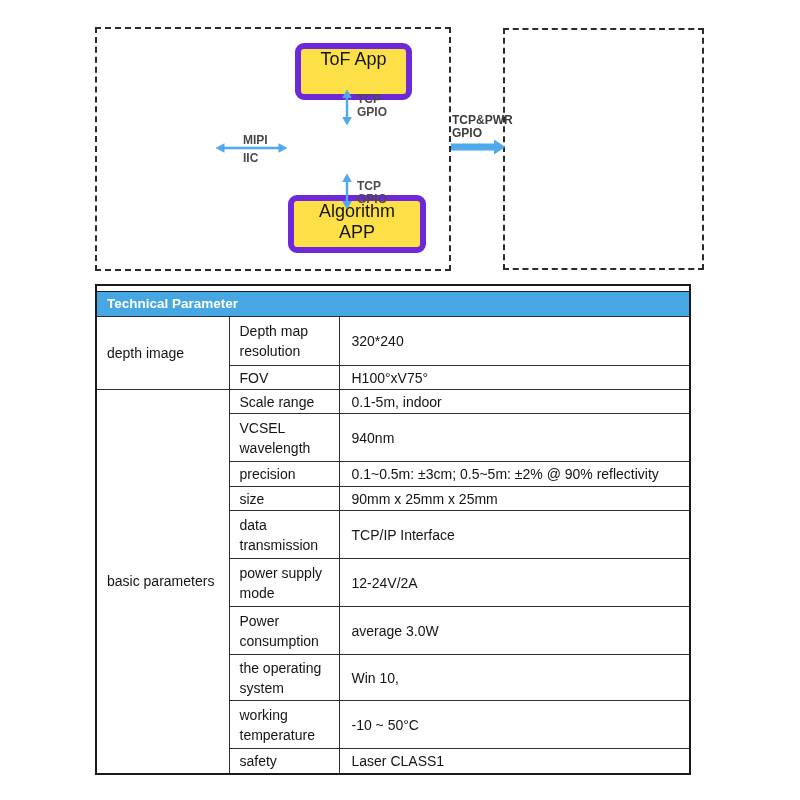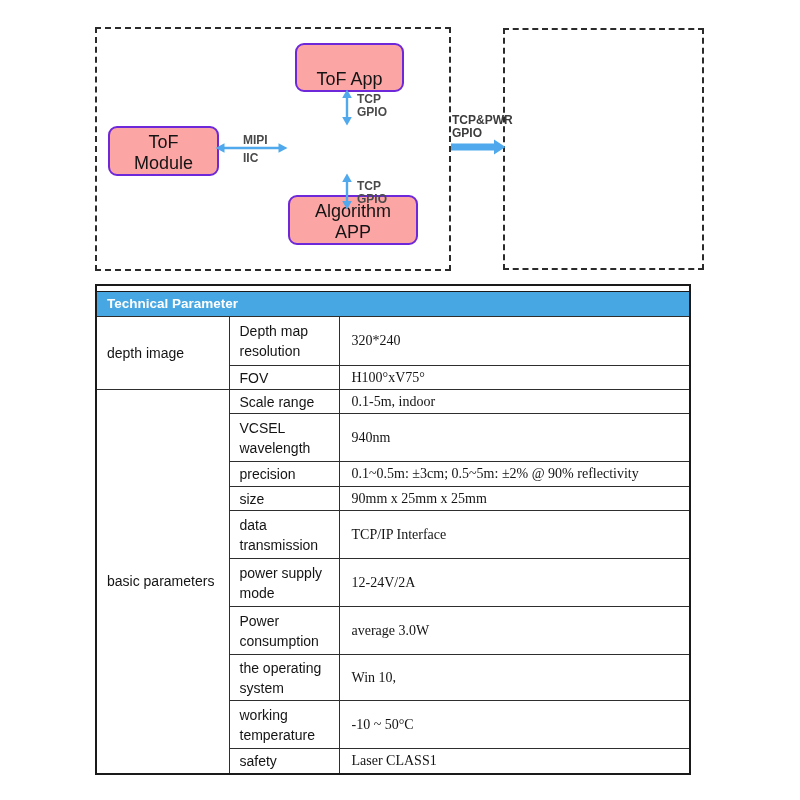--- a/index.html
+++ b/index.html
@@ -8,22 +8,22 @@
     --ink:#1a1a1a;
     --line:#2e2e2e;
   }
   html,body{margin:0;padding:0;background:#ffffff;}
   body{width:800px;height:800px;font-family:"Liberation Sans", sans-serif;color:var(--ink);}
   .stage{position:relative;width:800px;height:800px;overflow:hidden;background:#fff;}
 
   
   .dashed-box{position:absolute;border:2px dashed #2b2b2b;background:transparent;}
   .node{
-    position:absolute;border:2px solid #6d28d9;border-radius:9px;background:#fca5a5;
-    display:flex;flex-direction:column;align-items:center;justify-content:flex-end;
+    position:absolute;border:6px solid #6d28d9;border-radius:9px;background:#fde047;
+    display:flex;flex-direction:column;align-items:center;justify-content:flex-start;
     font-size:18px;line-height:21px;color:#141414;text-align:center;
   }
   .node.big{border-radius:14px;font-size:19px;line-height:25px;}
   .edge-label{position:absolute;font-size:12px;line-height:13px;color:#4a4a4a;font-weight:600;white-space:nowrap;}
   .arrow{position:absolute;}
   .arr-line{stroke:var(--accent);stroke-width:2.4;}
   .arr-head{fill:var(--accent);}
   .arr-fat{fill:var(--accent);}
 
   
@@ -35,44 +35,40 @@
   }
   table.spec col.c1{width:133px;}
   table.spec col.c2{width:110px;}
   table.spec col.c3{width:351px;}
   table.spec td, table.spec th{
     border:1px solid var(--line);
     padding:1px 4px 1px 10px;
     line-height:20px;vertical-align:middle;text-align:left;
     overflow:hidden;
   }
-  table.spec td.value{padding-left:12px;font-family:Liberation Serif, serif;}
+  table.spec td.value{padding-left:12px;}
   tr.thin td{height:5px;padding:0;border-bottom:1px solid #1a1a1a;}
   th.title{
     height:22px;background:var(--header-bg);color:#ffffff;
     font-size:13.5px;font-weight:bold;text-align:center;padding:0;margin-left:20px;
   }
   .h49{height:49px}.h48{height:48px}.h46{height:46px}.h25{height:25px}.h24{height:24px}
 </style>
 </head>
 <body>
 
 <div class="stage">
 
   <div class="dashed-box" style="left:95px;top:27px;width:352px;height:240px;"></div>
   <div class="dashed-box" style="left:503px;top:28px;width:197px;height:238px;"></div>
 
   <div class="node" style="left:295px;top:43px;width:105px;height:45px;">
     <span>ToF App</span>
   </div>
 
-  <div class="node" style="left:108px;top:126px;width:107px;height:46px;">
-    <span>ToF</span>
-    <span>Module</span>
-  </div>
 
 
   <div class="node" style="left:288px;top:195px;width:126px;height:46px;">
     <span>Algorithm</span>
     <span>APP</span>
   </div>
 
 
   <svg class="arrow" style="left:341px;top:89px;" width="12" height="37" viewBox="0 0 12 37">
     <line class="arr-line" x1="6" y1="8" x2="6" y2="29"></line>

